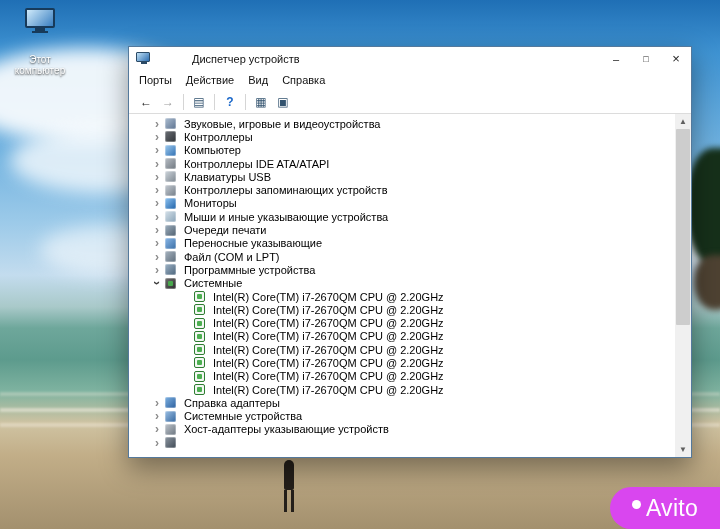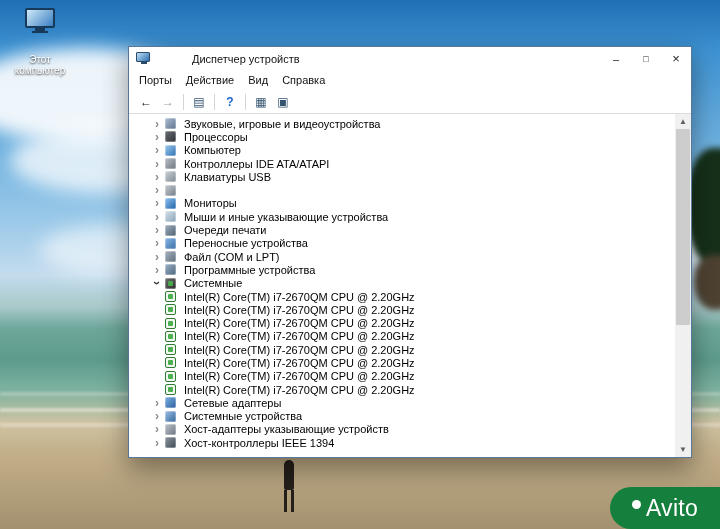--- a/index.html
+++ b/index.html
@@ -29,21 +29,21 @@
 
   
   .desktop-icon{position:absolute;left:6px;top:8px;width:68px;display:flex;flex-direction:column;align-items:center;cursor:default;}
   .di-glyph{width:32px;height:27px;}
   .di-screen{width:30px;height:20px;margin:0 auto;background:linear-gradient(135deg,#cfeafa,#3a7fc1);border:2px solid #173a5a;border-radius:2px;}
   .di-stand{width:10px;height:3px;background:#173a5a;margin:0 auto;}
   .di-base{width:16px;height:2px;background:#173a5a;margin:0 auto;}
   .di-label{margin-top:19px;font-size:10px;line-height:11px;color:#fff;text-align:center;text-shadow:0 1px 2px rgba(0,0,0,.85);}
 
   
-  .watermark{position:absolute;right:0;bottom:0;height:42px;width:110px;background:#15803d;
+  .watermark{position:absolute;right:0;bottom:0;height:42px;width:110px;background:#d946ef;
              border-radius:21px 0 0 21px;display:flex;align-items:center;justify-content:center;gap:5px;}
   .wm-dot{width:9px;height:9px;border-radius:50%;background:#fff;margin-top:-8px;}
   .wm-text{color:#fff;font-size:23px;font-weight:500;letter-spacing:.3px;}
 
   
   .window{position:absolute;left:128px;top:46px;width:564px;height:412px;background:#fff;
           border:1px solid #54799c;box-shadow:0 10px 26px rgba(0,0,0,.4);display:flex;flex-direction:column;}
   .titlebar{height:23px;display:flex;align-items:center;background:#fff;flex:0 0 23px;gap:36px;}
   .title-icon{width:15px;height:13px;margin:0 5px 0 7px;flex:0 0 15px;}
   .ti-screen{width:14px;height:10px;background:linear-gradient(135deg,#bfe0f5,#2f6fb2);border:1.5px solid #2b4a66;border-radius:1px;}
@@ -63,21 +63,21 @@
   .tb-btn.back-button{color:#1a1a1a;font-weight:bold;}
   .tb-btn.forward-button{color:#9a9a9a;font-weight:bold;}
   .tb-btn.help-button{color:#1a67c9;font-weight:bold;font-size:12px;}
   .tb-sep{width:1px;height:16px;background:#d5d5d5;margin:0 4px;}
 
   
   .tree{flex:1;position:relative;background:#fff;overflow:hidden;}
   .tree-inner{position:absolute;top:0;left:0;right:16px;bottom:0;padding-top:3px;overflow:hidden;}
   .tree-row{display:flex;align-items:center;height:13.3px;white-space:nowrap;cursor:default;}
   .tree-row.lvl0{padding-left:22px;}
-  .tree-row.lvl1{padding-left:22px;}
+  .tree-row.lvl1{padding-left:51px;}
   .chev{width:12px;flex:0 0 12px;text-align:center;color:#8a8a8a;font-size:12px;line-height:12px;font-weight:bold;}
   .chev.open{color:#3c3c3c;transform:rotate(90deg);}
   .chev.none{visibility:hidden;}
   .ticon{width:11px;height:11px;flex:0 0 11px;margin:0 5px 0 2px;border-radius:2px;position:relative;
          box-shadow:inset 0 0 0 1px rgba(255,255,255,.3);}
   .tlabel{font-size:11px;color:#000;padding:0 3px;}
 
   .icon-audio{background:linear-gradient(135deg,#aebfd2,#5d7390);}
   .icon-keyboard{background:linear-gradient(135deg,#6b6f75,#2f3338);}
   .icon-computer{background:linear-gradient(135deg,#9fcbef,#2f6fb2);}
@@ -172,60 +172,61 @@
   <div class="tree">
     <div class="tree-inner" id="tree-root">
         <div class="tree-row lvl0">
           <span class="chev">›</span>
           <span class="ticon icon-audio"></span>
           <span class="tlabel">Звуковые, игровые и видеоустройства</span>
         </div>
         <div class="tree-row lvl0">
           <span class="chev">›</span>
           <span class="ticon icon-keyboard"></span>
-          <span class="tlabel">Процессоры</span>
+          <span class="tlabel">Контроллеры</span>
         </div>
         <div class="tree-row lvl0">
           <span class="chev">›</span>
           <span class="ticon icon-computer"></span>
           <span class="tlabel">Компьютер</span>
         </div>
         <div class="tree-row lvl0">
           <span class="chev">›</span>
           <span class="ticon icon-ide"></span>
           <span class="tlabel">Контроллеры IDE ATA/ATAPI</span>
         </div>
         <div class="tree-row lvl0">
           <span class="chev">›</span>
           <span class="ticon icon-usb"></span>
           <span class="tlabel">Клавиатуры USB</span>
         </div>
         <div class="tree-row lvl0">
           <span class="chev">›</span>
           <span class="ticon icon-storage"></span>
+          <span class="tlabel">Контроллеры запоминающих устройств</span>
         </div>
         <div class="tree-row lvl0">
           <span class="chev">›</span>
           <span class="ticon icon-monitor"></span>
           <span class="tlabel">Мониторы</span>
         </div>
         <div class="tree-row lvl0">
           <span class="chev">›</span>
           <span class="ticon icon-mouse"></span>
           <span class="tlabel">Мыши и иные указывающие устройства</span>
         </div>
         <div class="tree-row lvl0">
           <span class="chev">›</span>
           <span class="ticon icon-printer"></span>
           <span class="tlabel">Очереди печати</span>
         </div>
         <div class="tree-row lvl0">
           <span class="chev">›</span>
           <span class="ticon icon-portable"></span>
-          <span class="tlabel">Переносные устройства</span>
+          <span class="tlabel">Переносные указывающие</span>
         </div>
         <div class="tree-row lvl0">
           <span class="chev">›</span>
           <span class="ticon icon-ports"></span>
           <span class="tlabel">Файл (COM и LPT)</span>
         </div>
         <div class="tree-row lvl0">
           <span class="chev">›</span>
           <span class="ticon icon-software"></span>
           <span class="tlabel">Программные устройства</span>
@@ -271,36 +272,35 @@
           <span class="tlabel">Intel(R) Core(TM) i7-2670QM CPU @ 2.20GHz</span>
         </div>
         <div class="tree-row lvl1">
           <span class="chev none"></span>
           <span class="ticon icon-cpu-child"></span>
           <span class="tlabel">Intel(R) Core(TM) i7-2670QM CPU @ 2.20GHz</span>
         </div>
         <div class="tree-row lvl0">
           <span class="chev">›</span>
           <span class="ticon icon-network"></span>
-          <span class="tlabel">Сетевые адаптеры</span>
+          <span class="tlabel">Справка адаптеры</span>
         </div>
         <div class="tree-row lvl0">
           <span class="chev">›</span>
           <span class="ticon icon-system"></span>
           <span class="tlabel">Системные устройства</span>
         </div>
         <div class="tree-row lvl0">
           <span class="chev">›</span>
           <span class="ticon icon-host-adapter"></span>
           <span class="tlabel">Хост-адаптеры указывающие устройств</span>
         </div>
         <div class="tree-row lvl0">
           <span class="chev">›</span>
           <span class="ticon icon-ieee1394"></span>
-          <span class="tlabel">Хост-контроллеры IEEE 1394</span>
         </div>
       </div>
     <div class="vscroll">
       <div class="sb-btn up">▲</div>
       <div class="sb-thumb"></div>
       <div class="sb-btn down">▼</div>
     </div>
   </div>
 </div>
 

